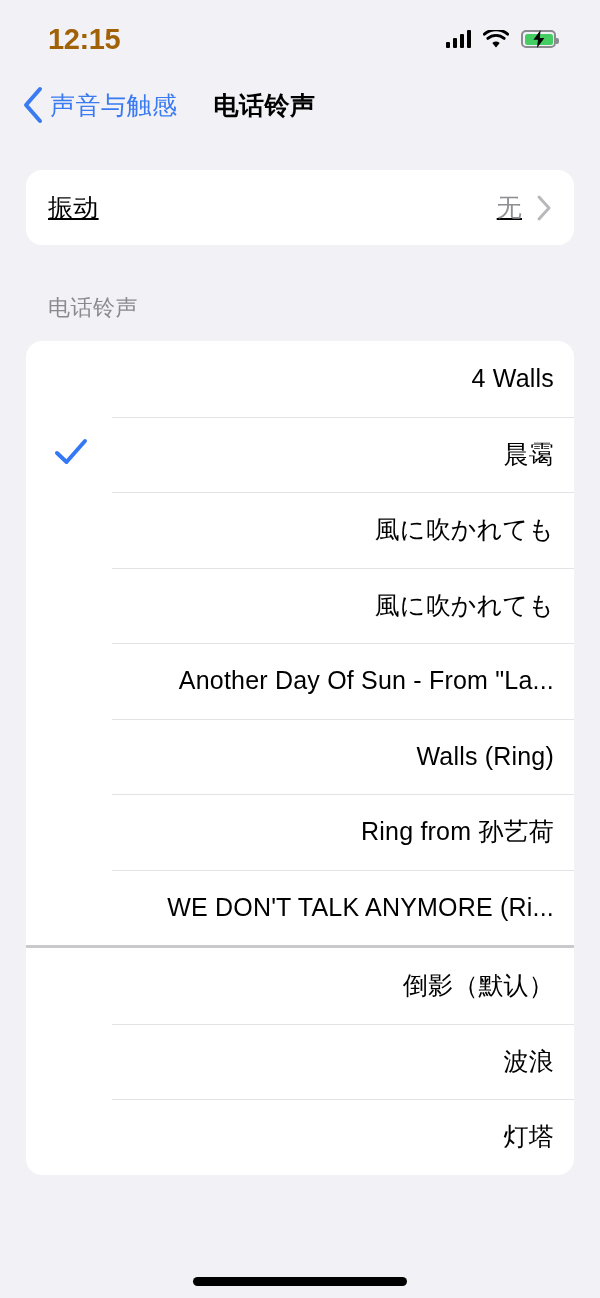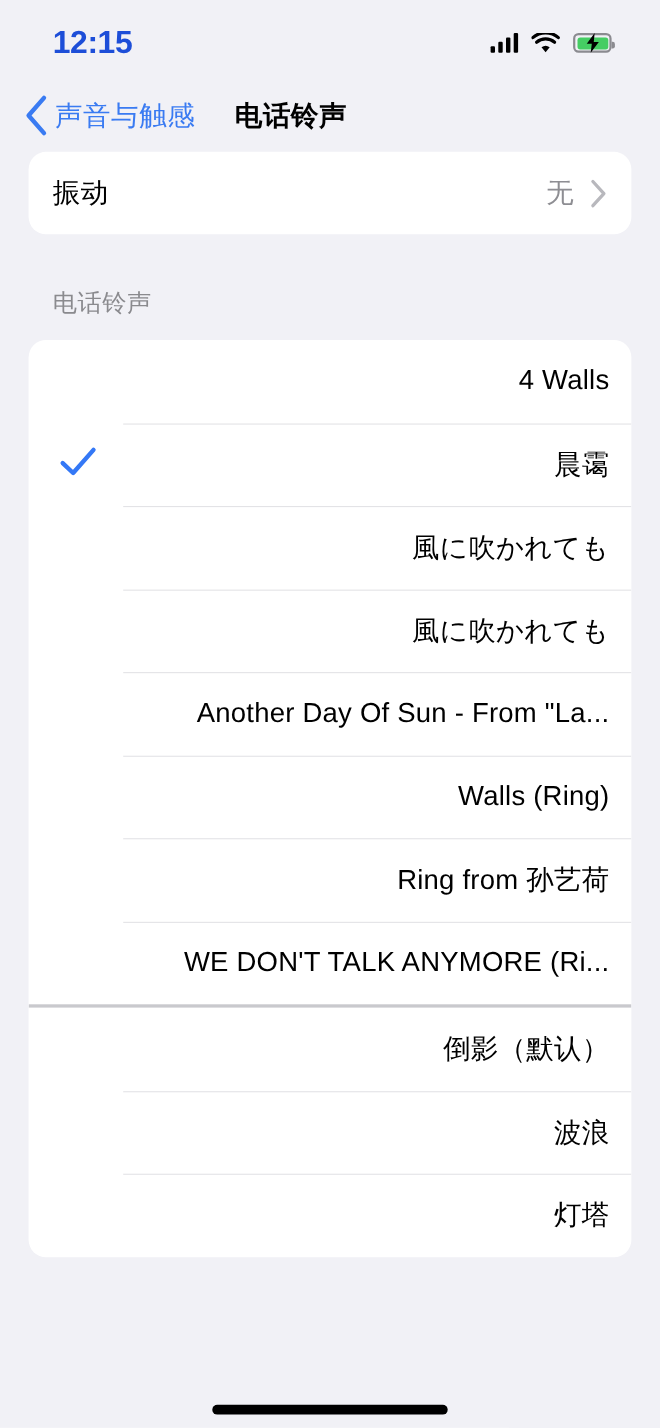--- a/index.html
+++ b/index.html
@@ -21,21 +21,21 @@
     height: 72px;
     display: flex;
     align-items: center;
     justify-content: space-between;
     padding: 0 44px 0 48px;
     box-sizing: border-box;
   }
   .status-time {
     font-size: 29px;
     font-weight: bold;
-    color: #1d4ed8;
+    color: #a16207;
     letter-spacing: -0.4px;
     margin-top: 6px;
   }
   .status-icons {
     display: flex;
     align-items: center;
     gap: 12px;
     margin-top: 6px;
   }
   .signal-bars {
@@ -118,20 +118,22 @@
   }
 
   
   .card {
     margin: 0 26px;
     background: #ffffff;
     border-radius: 16px;
     overflow: hidden;
   }
   .card-vibration {
+    margin-top: 32px;
+    text-decoration: underline;
   }
   .row {
     display: flex;
     align-items: center;
     height: 75px;
     box-sizing: border-box;
     position: relative;
     padding-left: 22px;
     padding-right: 22px;
     cursor: default;

